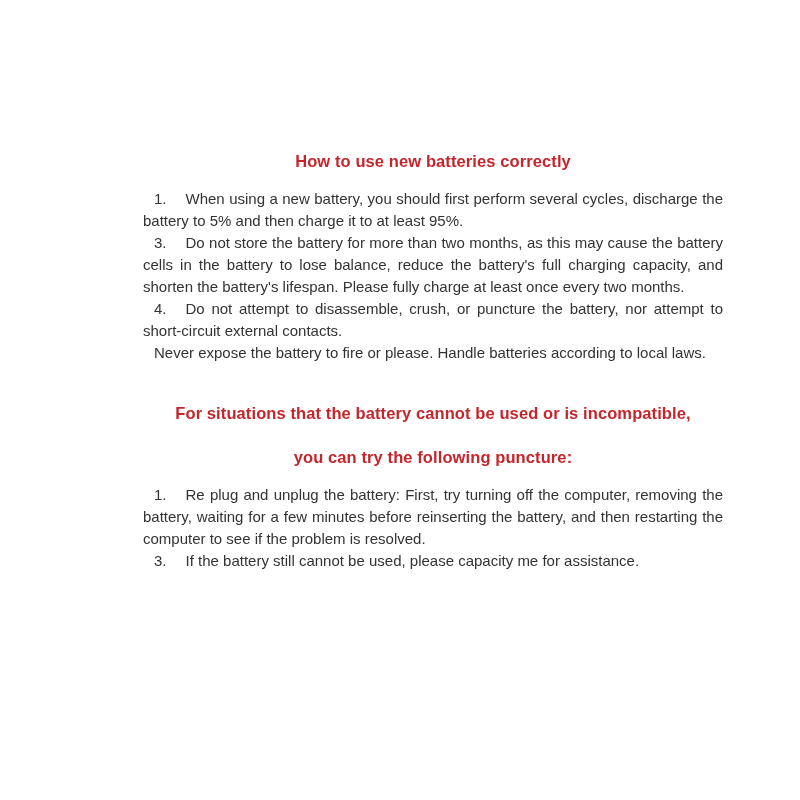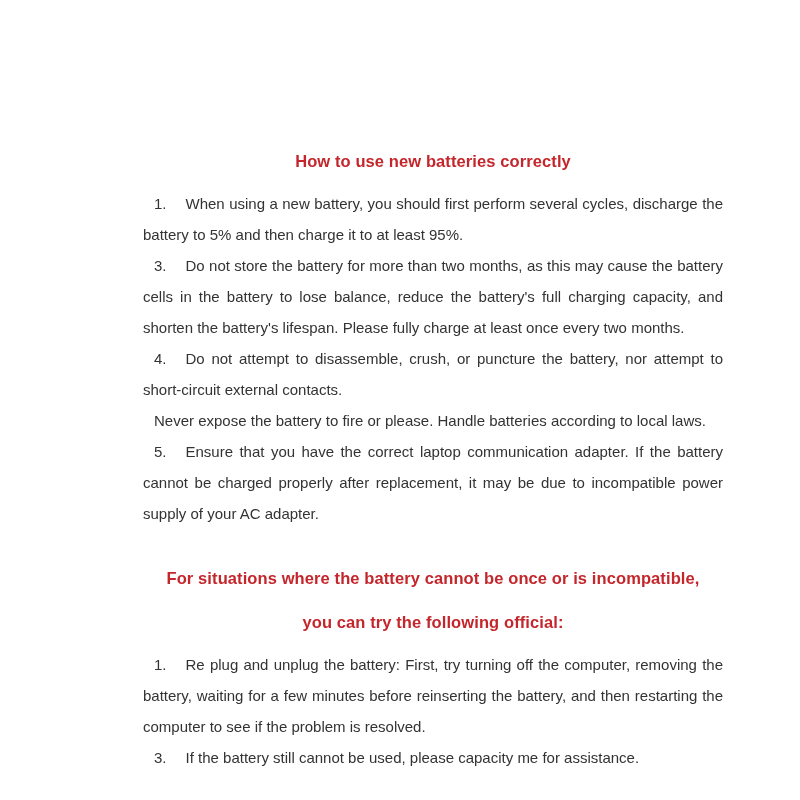--- a/index.html
+++ b/index.html
@@ -26,21 +26,21 @@
     line-height: 22px;
     text-align: center;
     letter-spacing: 0.1px;
   }
   .heading-1 { margin-bottom: 16px; }
   .heading-2 { margin-top: 38px; }
   .heading-3 { margin-top: 22px; margin-bottom: 16px; }
   .body-block {
     color: var(--text);
     font-size: 15px;
-    line-height: 31px;
+    line-height: 22px;
     text-align: justify;
   }
   .item { margin: 0; }
   .item .num { margin-right: 8px; }
   .item .num:empty { margin-right: 0; display: none; }
 </style>
 </head>
 <body>
 
 <div class="sheet">
@@ -53,28 +53,25 @@
     </p>
     <p class="item">
       <span class="num">3.</span><span class="txt">Do not store the battery for more than two months, as this may cause the battery cells in the battery to lose balance, reduce the battery's full charging capacity, and shorten the battery's lifespan. Please fully charge at least once every two months.</span>
     </p>
     <p class="item">
       <span class="num">4.</span><span class="txt">Do not attempt to disassemble, crush, or puncture the battery, nor attempt to short-circuit external contacts.</span>
     </p>
     <p class="item">
       <span class="txt">Never expose the battery to fire or please. Handle batteries according to local laws.</span>
     </p>
-    <p class="item">
-      <span class="num">5.</span><span class="txt">Ensure that you have the correct laptop communication adapter. If the battery cannot be charged properly after replacement, it may be due to incompatible power supply of your AC adapter.</span>
-    </p>
   </div>
 
-  <h2 class="red-heading heading-2">For situations where the battery cannot be once or is incompatible,</h2>
+  <h2 class="red-heading heading-2">For situations that the battery cannot be used or is incompatible,</h2>
 
-  <h2 class="red-heading heading-3">you can try the following official:</h2>
+  <h2 class="red-heading heading-3">you can try the following puncture:</h2>
 
   <div class="body-block">
     <p class="item">
       <span class="num">1.</span><span class="txt">Re plug and unplug the battery: First, try turning off the computer, removing the battery, waiting for a few minutes before reinserting the battery, and then restarting the computer to see if the problem is resolved.</span>
     </p>
     <p class="item">
       <span class="num">3.</span><span class="txt">If the battery still cannot be used, please capacity me for assistance.</span>
     </p>
   </div>
 

